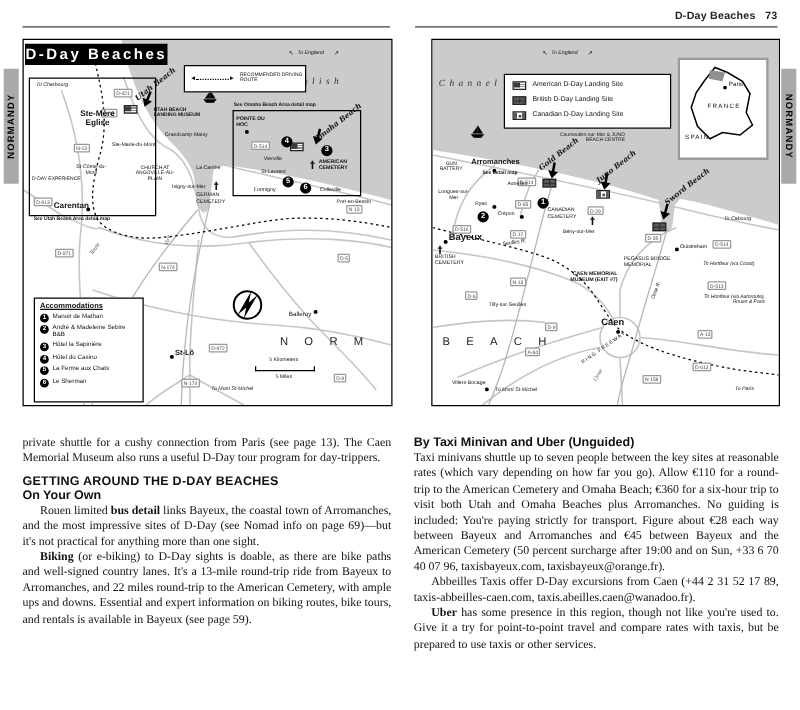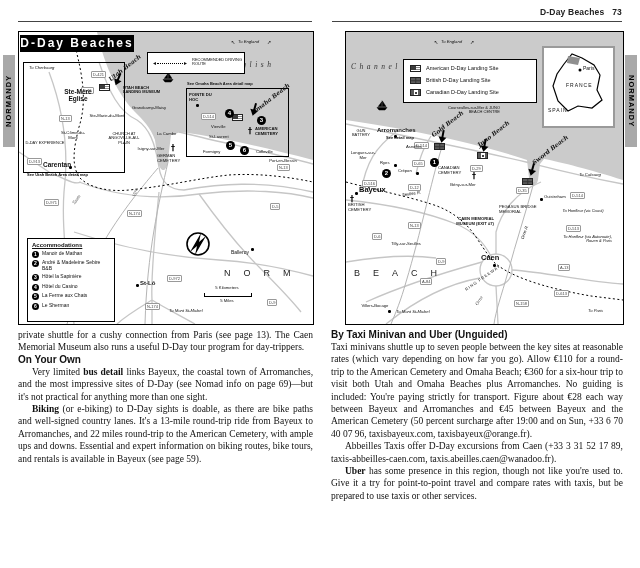--- a/index.html
+++ b/index.html
@@ -53,21 +53,21 @@
   .maptitle{position:absolute;background:#000;color:#fff;z-index:6;
       font:bold 12px "Liberation Sans",sans-serif;letter-spacing:2px;text-align:center;line-height:17px;}
   .acc-title{font:bold 6px "Liberation Sans",sans-serif;text-decoration:underline;}
   .acc-row{display:flex;gap:3px;margin-top:2.5px;align-items:flex-start;}
   .acc-num{flex:0 0 auto;width:7px;height:7px;border-radius:50%;background:#000;color:#fff;
       font:bold 5px/7px "Liberation Sans",sans-serif;text-align:center;}
   .acc-name{font:5px/1.15 "Liberation Sans",sans-serif;}
   .scalebar{position:absolute;width:46px;border-bottom:1px solid #000;height:3px;
       border-left:1px solid #000;border-right:1px solid #000;z-index:3;}
   
-  .btxt{position:absolute;font:9.5px/12.4px "Liberation Serif",serif;color:#111;text-align:justify;}
+  .btxt{position:absolute;font:9.5px/12.4px "Liberation Serif",serif;color:#111;text-align:justify;margin-top:20px;}
   .btxt p{margin:0;}
   .btxt p.ind{text-indent:14px;}
   .bh{font:bold 10px "Liberation Sans",sans-serif;letter-spacing:.2px;margin:6px 0 0 0;text-align:left;}
   .bh2{font:bold 10px "Liberation Sans",sans-serif;margin:0 0 1px 0;text-align:left;}
   .arrchar{position:absolute;font-size:5px;z-index:3;}
   .inset-box{position:absolute;border:2px solid #9a9a9a;background:#fff;z-index:5;}
 </style>
 </head>
 <body>
 
@@ -345,25 +345,26 @@
     <span class="rd" style="left:220px;top:193px;">D-513</span>
     <span class="rd" style="left:212px;top:232px;">A-13</span>
     <span class="rd" style="left:208px;top:258px;">D-613</span>
     <span class="rd" style="left:168px;top:268px;">N-158</span>
     <span class="rd" style="left:74px;top:246px;">A-84</span>
     <span class="rd" style="left:90px;top:226px;">D-9</span>
   </div>
 
   <div class="btxt" style="left:18px;top:329px;width:295px;">
     <p>private shuttle for a cushy connection from Paris (see page 13). The Caen Memorial Museum also runs a useful D-Day tour program for day-trippers.</p>
+    <div class="bh">GETTING AROUND THE D-DAY BEACHES</div>
     <div class="bh2">On Your Own</div>
-    <p class="ind"><span>Very limited </span><b>bus detail</b><span> links Bayeux, the coastal town of Arromanches, and the most impressive sites of D-Day (see Nomad info on page 69)—but it's not practical for anything more than one sight.</span></p>
+    <p class="ind"><span>Rouen limited </span><b>bus detail</b><span> links Bayeux, the coastal town of Arromanches, and the most impressive sites of D-Day (see Nomad info on page 69)—but it's not practical for anything more than one sight.</span></p>
     <p class="ind"><b>Biking</b><span> (or e-biking) to D-Day sights is doable, as there are bike paths and well-signed country lanes. It's a 13-mile round-trip ride from Bayeux to Arromanches, and 22 miles round-trip to the American Cemetery, with ample ups and downs. Essential and expert information on biking routes, bike tours, and rentals is available in Bayeux (see page 59).</span></p>
   </div>
 
   <div class="btxt" style="left:331px;top:329px;width:292px;">
     <div class="bh2">By Taxi Minivan and Uber (Unguided)</div>
     <p>Taxi minivans shuttle up to seven people between the key sites at reasonable rates (which vary depending on how far you go). Allow €110 for a round-trip to the American Cemetery and Omaha Beach; €360 for a six-hour trip to visit both Utah and Omaha Beaches plus Arromanches. No guiding is included: You're paying strictly for transport. Figure about €28 each way between Bayeux and Arromanches and €45 between Bayeux and the American Cemetery (50 percent surcharge after 19:00 and on Sun, +33 6 70 40 07 96, taxisbayeux.com, taxisbayeux@orange.fr).</p>
-    <p class="ind">Abbeilles Taxis offer D-Day excursions from Caen (+33 3 31 52 17 89, taxis-abbeilles-caen.com, taxis.abeilles.caen@wanadoo.fr).</p>
+    <p class="ind">Abbeilles Taxis offer D-Day excursions from Caen (+44 2 31 52 17 89, taxis-abbeilles-caen.com, taxis.abeilles.caen@wanadoo.fr).</p>
     <p class="ind"><b>Uber</b><span> has some presence in this region, though not like you're used to. Give it a try for point-to-point travel and compare rates with taxis, but be prepared to use taxis or other services.</span></p>
   </div>
 
 </div>
 
 </body></html>

